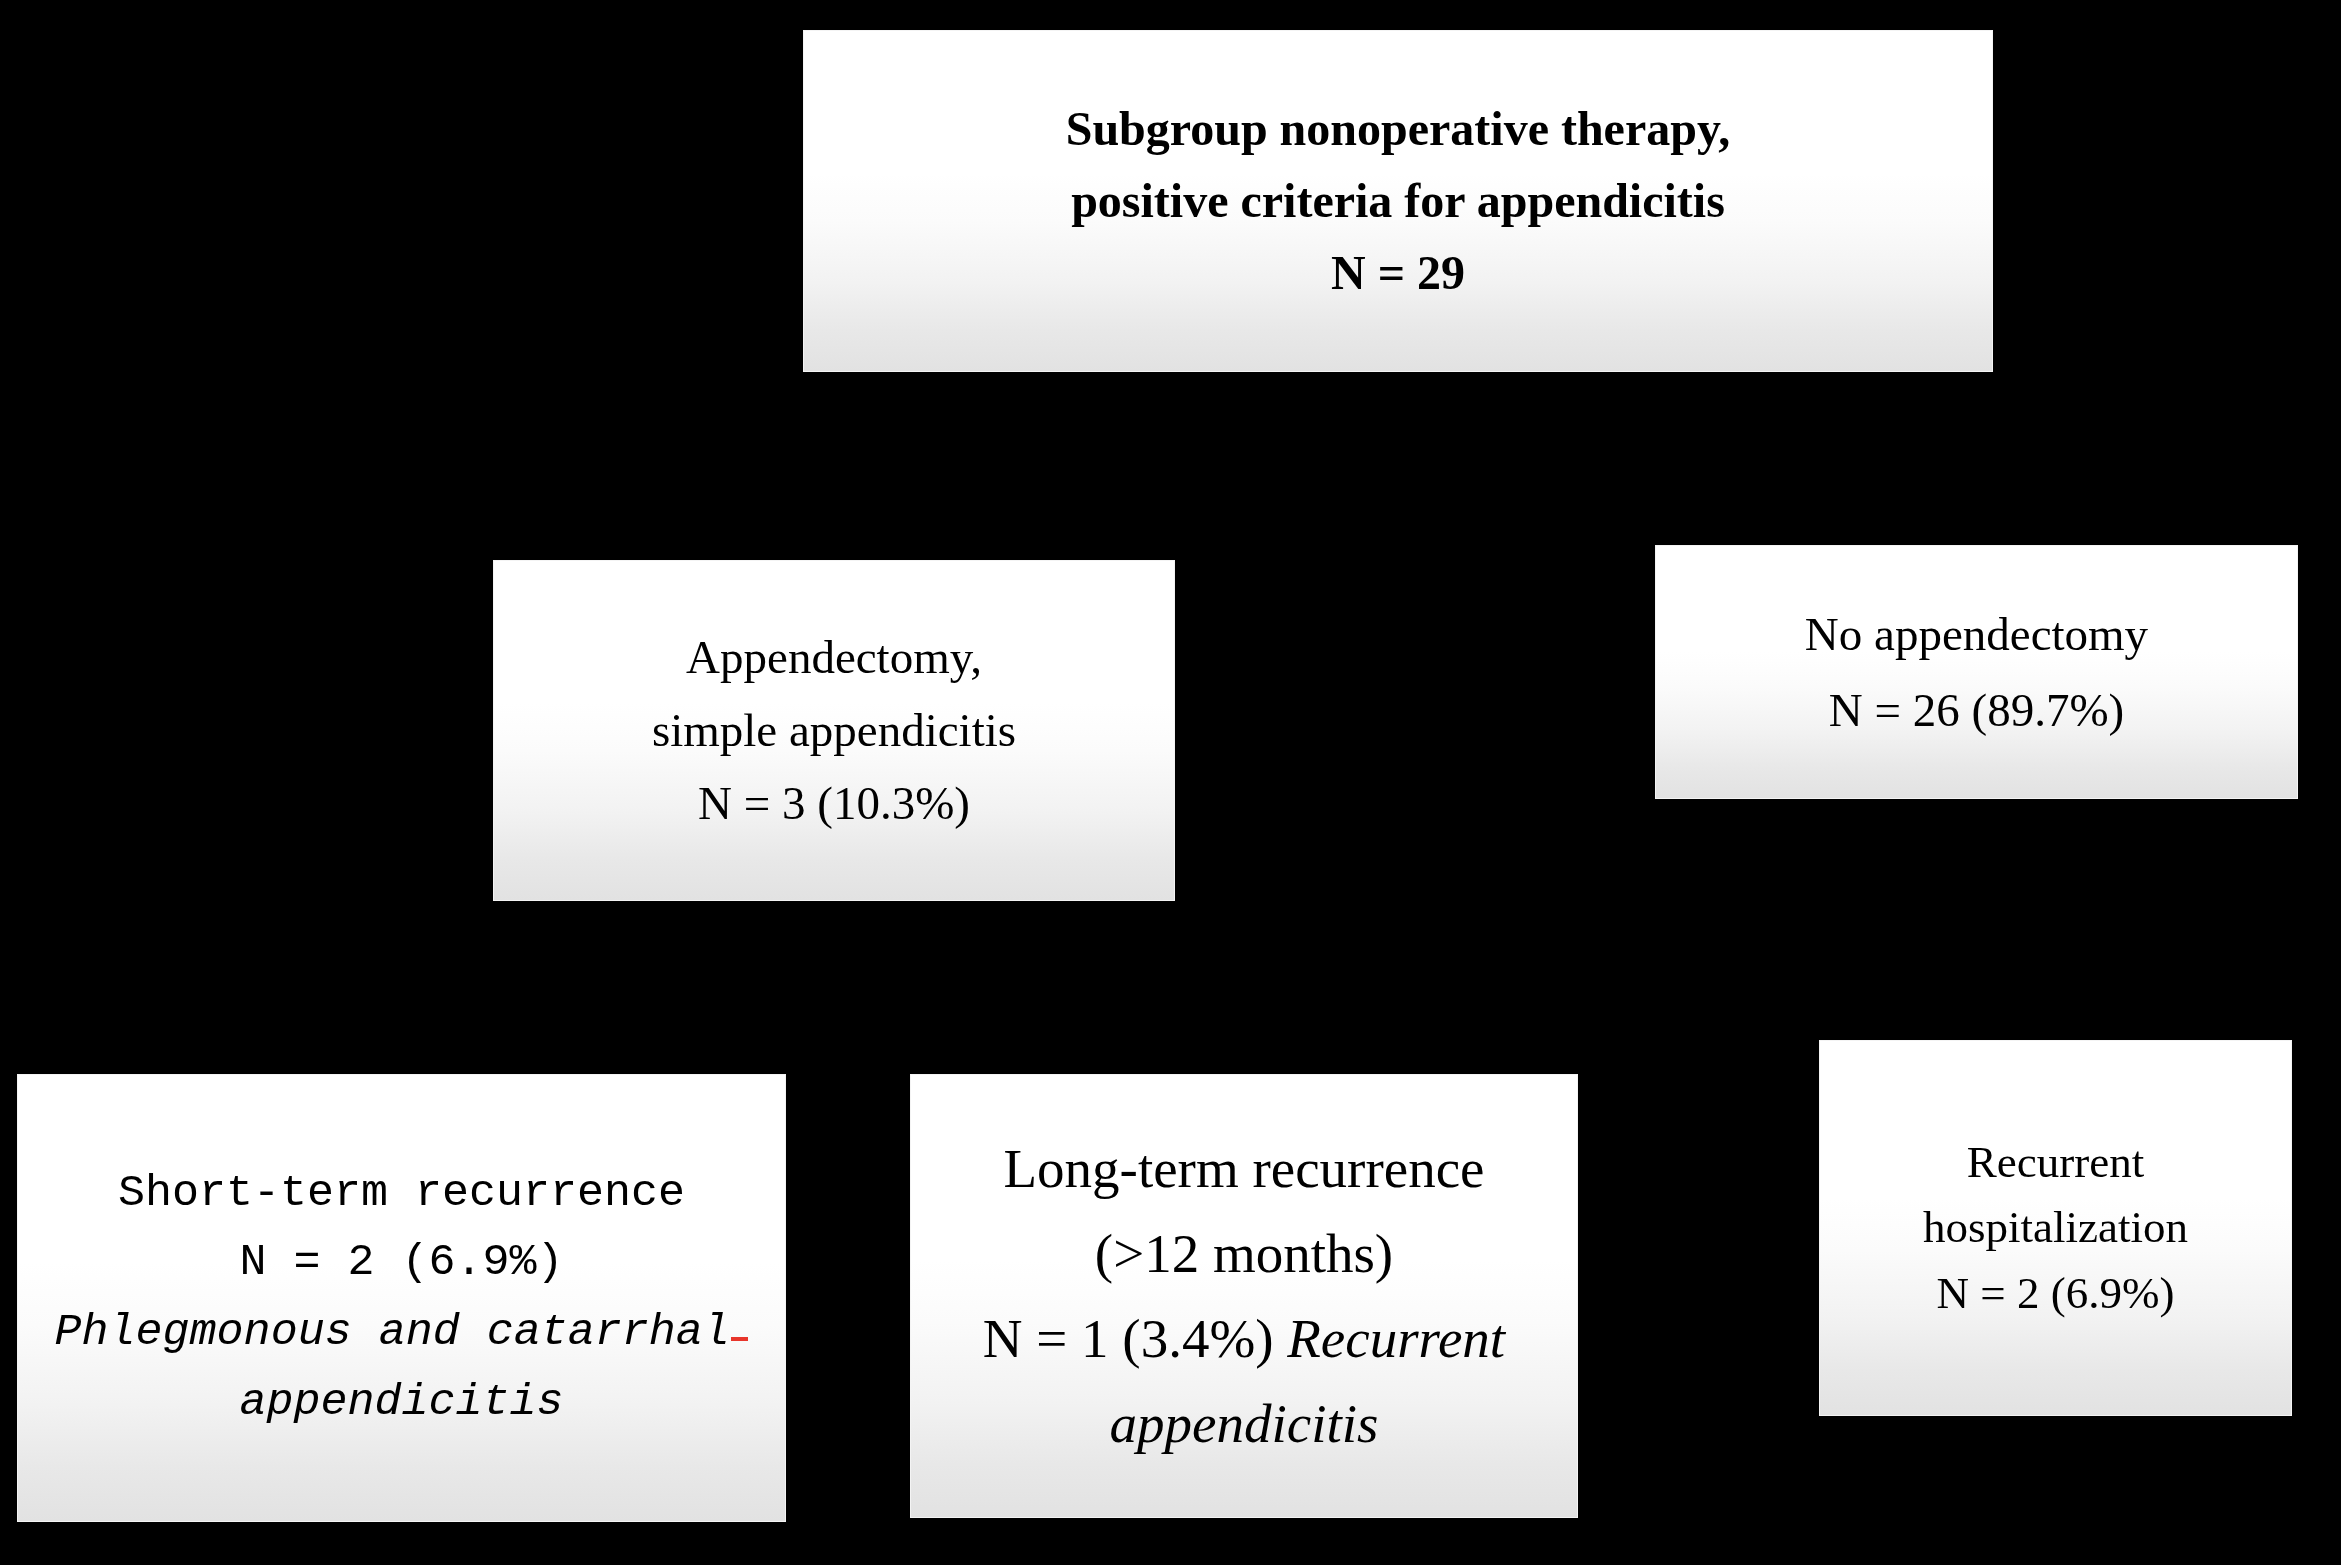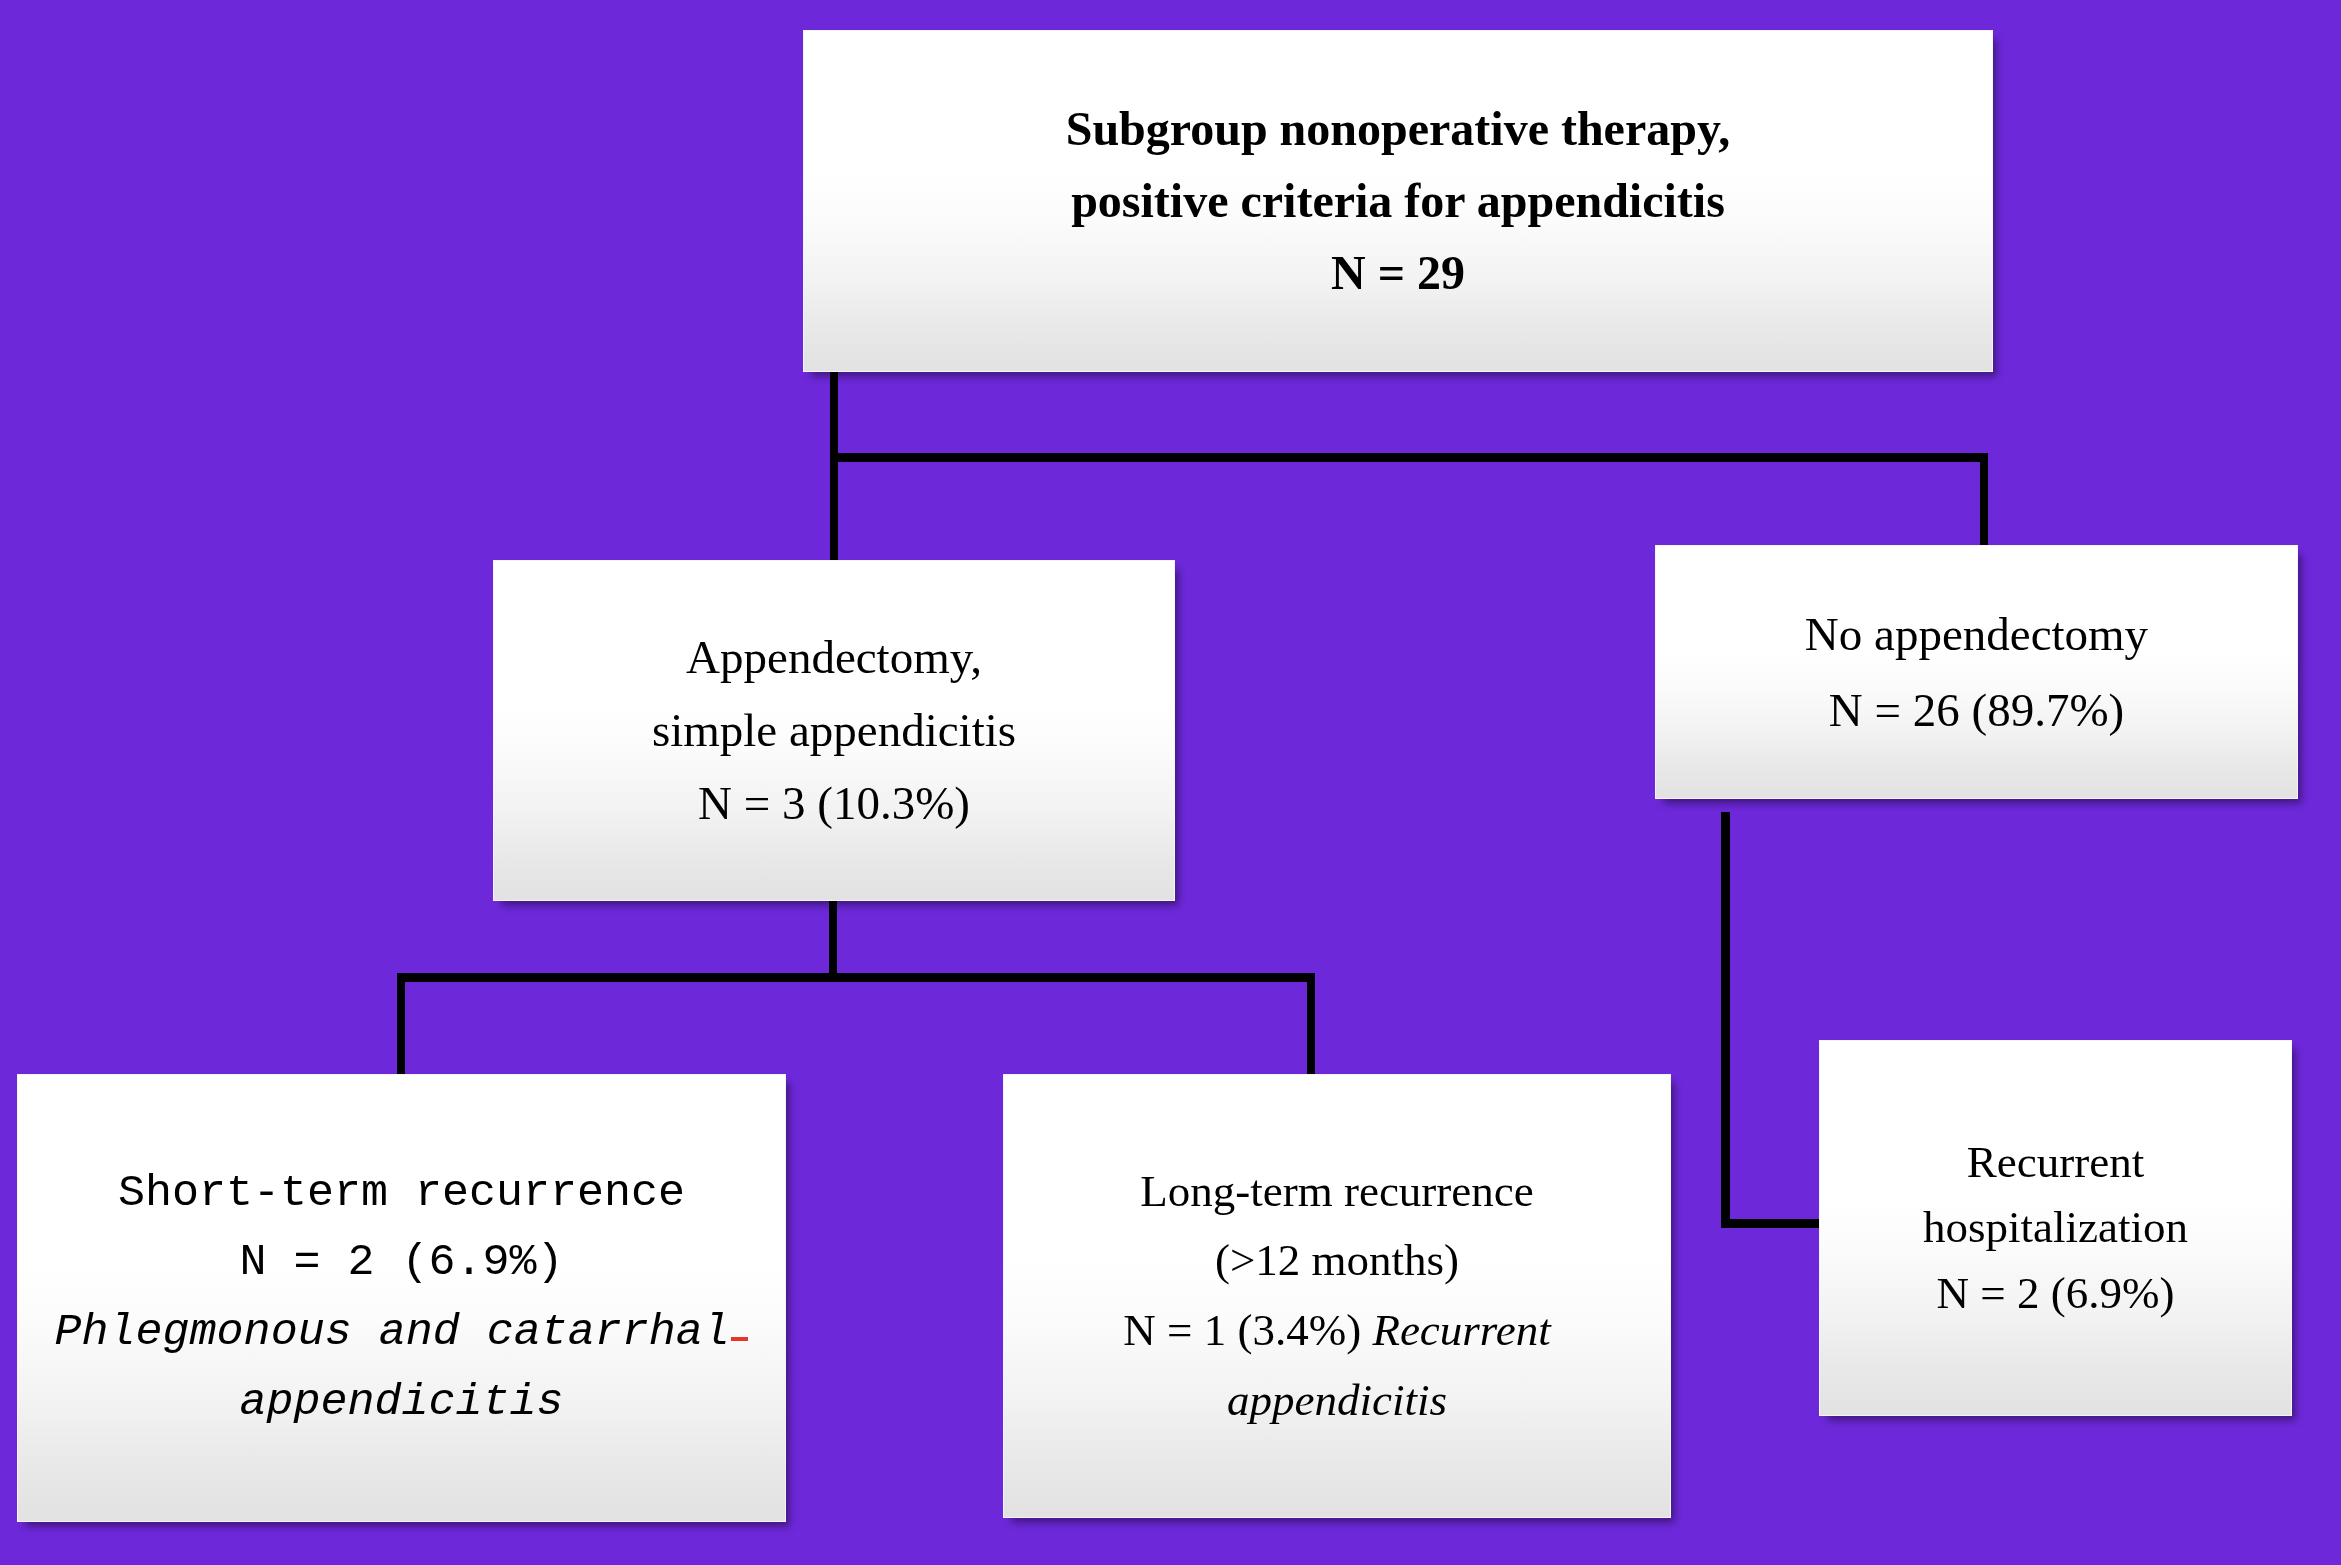--- a/index.html
+++ b/index.html
@@ -8,21 +8,21 @@
     padding: 0;
     background: #ffffff;
   }
   body {
     font-family: "Liberation Serif", "DejaVu Serif", serif;
   }
   #canvas {
     position: relative;
     width: 2342px;
     height: 1566px;
-    background: #6d28d9;
+    background: #000000;
     overflow: hidden;
   }
 
   
   .node {
     position: absolute;
     box-sizing: border-box;
     background: linear-gradient(to bottom, #ffffff 0%, #ffffff 42%, #fbfbfb 56%, #f2f2f2 74%, #e8e8e8 88%, #e2e2e2 100%);
     border: 0.8px solid #f4f4f4;
     box-shadow: 6px 6.8px 7.6px -1.7px rgba(0,0,0,0.42);
@@ -46,21 +46,21 @@
 
   #node-appendectomy    { left:493px;  top:560px;  width:682px;  height:341px;  font-size:47px; }
   #node-appendectomy .line { line-height: 1.56; }
 
   #node-no-appendectomy { left:1655px; top:545px;  width:643px;  height:254px;  font-size:47px; }
   #node-no-appendectomy .line { line-height: 1.62; }
 
   #node-short-term      { left:17px;   top:1074px; width:769px;  height:448px;  font-size:45px;font-family:Liberation Mono, monospace; }
   #node-short-term .line { line-height: 1.55; }
 
-  #node-long-term       { left:1003px; top:1074px; width:668px;  height:444px;  font-size:45px; }
+  #node-long-term       { left:910px; top:1074px; width:668px;  height:444px;  font-size:55px; }
   #node-long-term .line { line-height: 1.55; }
 
   #node-recurrent-hosp  { left:1819px; top:1040px; width:473px;  height:376px;  font-size:45px; }
   #node-recurrent-hosp .line { line-height: 1.45; }
 
   .ital { font-style: italic; }
 
   
   .redmark {
     display: inline-block;

